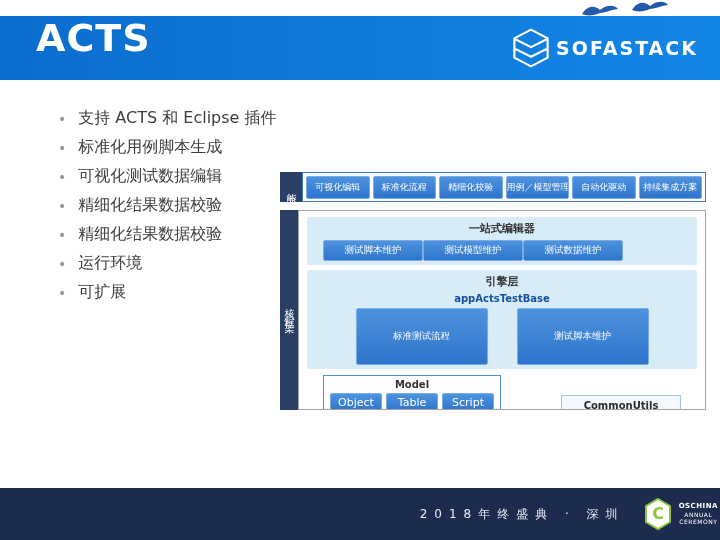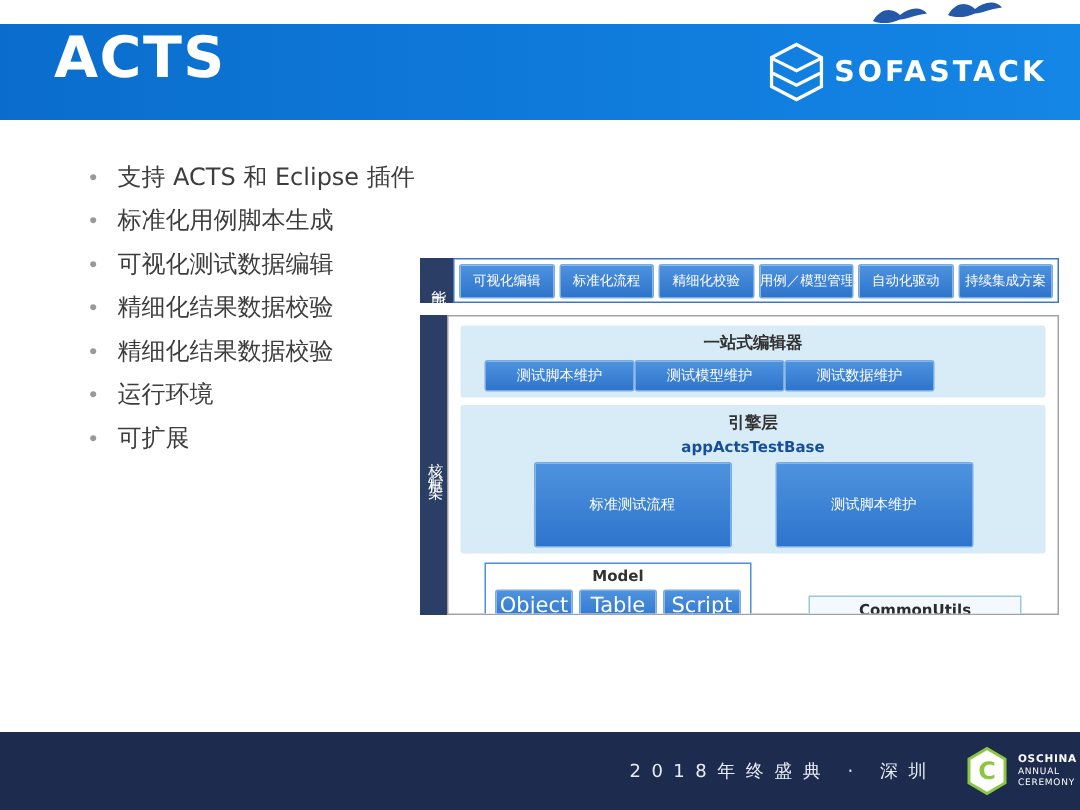--- a/index.html
+++ b/index.html
@@ -41,32 +41,32 @@
   .btn-row{display:flex;align-items:center;}
   .editor .btn-row{justify-content:flex-start;padding:0 6px;font-family:Liberation Serif, serif;}
   .editor .btn{width:100px;font-size:9.5px;padding:3px 0;}
   .engine .sub{font-size:10px;font-weight:bold;color:#154f9c;text-align:center;margin:1px 0 4px;}
   .engine .btn-row{justify-content:space-around;padding:0 24px;}
   .engine .btn{width:132px;font-size:9.5px;padding:21px 0;}
   .mid-row{display:flex;align-items:center;justify-content:space-between;padding:0 16px;margin:1px 0;}
   .model-box{border:1px solid #4a90d9;background:#fff;padding:3px 6px;width:178px;box-sizing:border-box;}
   .model-title{font-size:10px;font-weight:600;color:#333;text-align:center;margin-bottom:3px;}
   .model-box .btn-row{gap:4px;}
-  .model-box .btn{flex:1;font-size:14px;padding:2px 0;}
+  .model-box .btn{flex:1;font-size:11px;padding:2px 0;}
   .light-btn{width:110px;text-align:center;font-size:10px;font-weight:600;color:#2b2b2b;
-             background:#f3f9fe;border:1px solid #9cc6e8;padding:4px 15px;margin-top:20px;}
+             background:#f3f9fe;border:1px solid #9cc6e8;padding:4px 4px;text-decoration:underline;margin-top:20px;}
   .integration .btn-row{justify-content:space-around;padding:0 12px;}
   .integration .btn{width:92px;font-size:9.5px;padding:3px 0;}
 
   
   .footer{position:absolute;left:0;bottom:0;width:720px;height:52px;background:#1d2b4e;
           display:flex;align-items:center;justify-content:flex-end;gap:18px;padding-right:2px;box-sizing:border-box;}
   .caption{color:#e8ecf5;font-size:12px;letter-spacing:7px;white-space:nowrap;}
   .os-logo{display:flex;align-items:center;gap:6px;}
-  .os-text{color:#fff;font-size:6px;line-height:1.25;letter-spacing:0.5px;}
+  .os-text{color:#fff;font-size:6px;line-height:1.25;letter-spacing:0.5px;text-align:center;}
   .os-text .l0{font-size:7px;font-weight:bold;}
 </style>
 </head>
 <body>
 
 <div class="stage">
 
   <svg class="swallows" viewBox="0 0 100 20">
     <path d="M8 14 C14 4 22 6 26 10 C32 5 40 4 44 9 C36 10 30 13 26 13 C20 16 12 16 8 14 Z" fill="#2458a8"></path>
     <path d="M58 10 C64 0 72 2 76 6 C82 1 90 0 94 5 C86 6 80 9 76 9 C70 12 62 12 58 10 Z" fill="#2458a8"></path>

